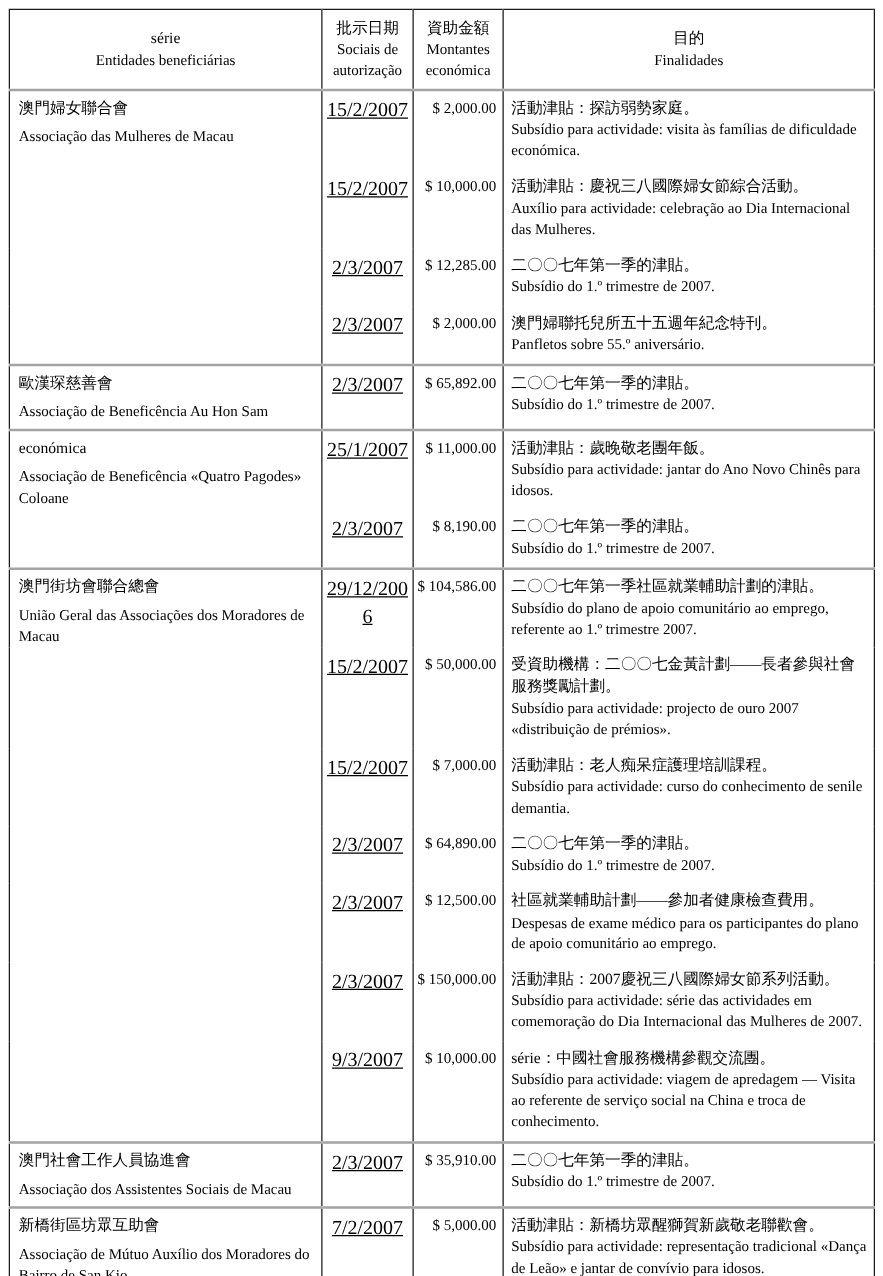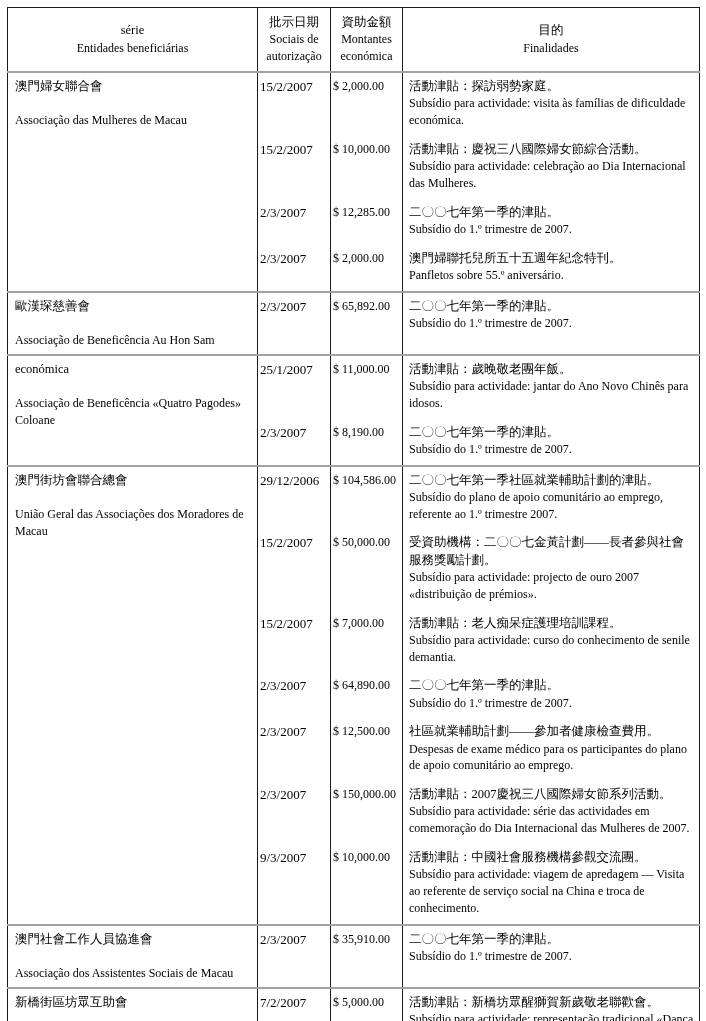--- a/index.html
+++ b/index.html
@@ -48,30 +48,31 @@
     line-height: 1.38;
   }
   .pt {
     font-size: 12px;
     line-height: 1.4;
   }
   .entity-cell {
     padding: 5px 6px 5px 7px;
   }
   .entity-cell .pt {
-    margin-top: 17px;
+    margin-top: 6px;
   }
   .date-cell {
-    text-align: left;
+    text-align: center;
     padding: 5px 2px 3px 2px;
-    font-size: 13px;
+    font-size: 16px;
     line-height: 1.4;
+    text-decoration: underline;
   }
   .amount-cell {
-    text-align: left;
+    text-align: right;
     padding: 5px 5px 3px 2px;
     font-size: 12px;
     line-height: 1.4;
   }
   .purpose-cell {
     padding: 5px 5px 7px 6px;
   }
 </style>
 </head>
 <body>
@@ -115,21 +116,21 @@
           <td class="purpose-cell">
             <div class="zh">活動津貼：探訪弱勢家庭。</div>
             <div class="pt">Subsídio para actividade: visita às famílias de dificuldade económica.</div>
           </td>
         </tr>
         <tr>
           <td class="date-cell">15/2/2007</td>
           <td class="amount-cell">$ 10,000.00</td>
           <td class="purpose-cell">
             <div class="zh">活動津貼：慶祝三八國際婦女節綜合活動。</div>
-            <div class="pt">Subsídio para actividade: celebração ao Dia Internacional das Mulheres.</div>
+            <div class="pt">Auxílio para actividade: celebração ao Dia Internacional das Mulheres.</div>
           </td>
         </tr>
         <tr>
           <td class="date-cell">2/3/2007</td>
           <td class="amount-cell">$ 12,285.00</td>
           <td class="purpose-cell">
             <div class="zh">二〇〇七年第一季的津貼。</div>
             <div class="pt">Subsídio do 1.º trimestre de 2007.</div>
           </td>
         </tr>
@@ -222,21 +223,21 @@
           <td class="amount-cell">$ 150,000.00</td>
           <td class="purpose-cell">
             <div class="zh">活動津貼：2007慶祝三八國際婦女節系列活動。</div>
             <div class="pt">Subsídio para actividade: série das actividades em comemoração do Dia Internacional das Mulheres de 2007.</div>
           </td>
         </tr>
         <tr>
           <td class="date-cell">9/3/2007</td>
           <td class="amount-cell">$ 10,000.00</td>
           <td class="purpose-cell">
-            <div class="zh">活動津貼：中國社會服務機構參觀交流團。</div>
+            <div class="zh">série：中國社會服務機構參觀交流團。</div>
             <div class="pt">Subsídio para actividade: viagem de apredagem — Visita ao referente de serviço social na China e troca de conhecimento.</div>
           </td>
         </tr>
         <tr class="block-start">
           <td class="entity-cell" rowspan="1">
             <div class="zh">澳門社會工作人員協進會</div>
             <div class="pt">Associação dos Assistentes Sociais de Macau</div>
           </td>
           <td class="date-cell">2/3/2007</td>
           <td class="amount-cell">$ 35,910.00</td>

